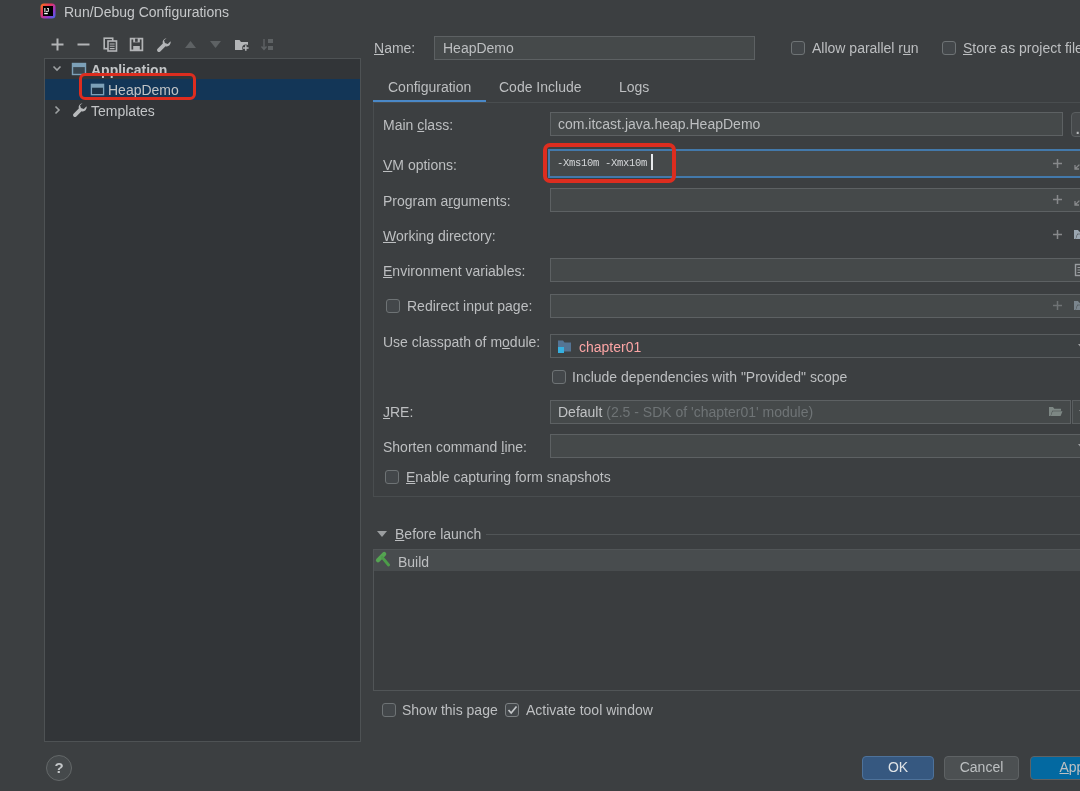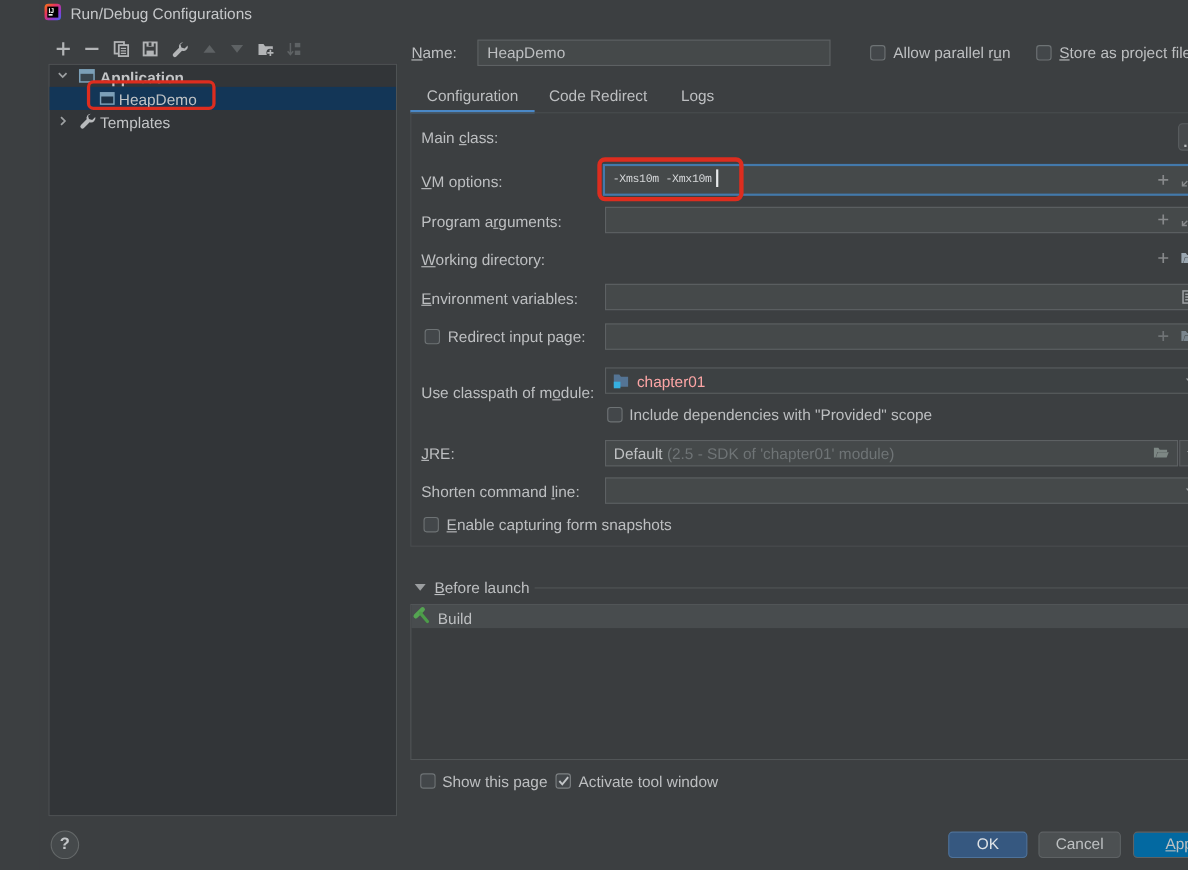--- a/index.html
+++ b/index.html
@@ -111,27 +111,30 @@
 <div class="cb" style="left:906px;top:41px"></div>
 <div class="lbl" style="left:927px;top:40px"><u>S</u>tore as project file</div>
 <svg class="abs" style="left:1050px;top:41px" width="14" height="14" viewBox="0 0 14 14">
   <circle cx="7" cy="7" r="3.4" fill="none" stroke="#85898b" stroke-width="2"></circle>
   <g stroke="#85898b" stroke-width="1.8">
     <path d="M7 0.6 V3 M7 11 V13.4 M0.6 7 H3 M11 7 H13.4 M2.5 2.5 L4.2 4.2 M9.8 9.8 L11.5 11.5 M11.5 2.5 L9.8 4.2 M4.2 9.8 L2.5 11.5"></path>
   </g>
 </svg>
 
 <div class="lbl" style="left:352px;top:79px">Configuration</div>
-<div class="lbl" style="left:463px;top:79px">Code Redirect</div>
+<div class="lbl" style="left:463px;top:79px">Code Include</div>
 <div class="lbl" style="left:583px;top:79px">Logs</div>
 <div class="abs" style="left:337px;top:100px;width:113px;height:3px;background:#4a88c7"></div>
 
 <div class="abs" style="left:337px;top:102px;width:733px;height:395px;border:1px solid #494d4f;box-sizing:border-box"></div>
 
 <div class="lbl" style="left:347px;top:117px">Main <u>c</u>lass:</div>
+<div class="fld" style="left:514px;top:112px;width:513px;">
+      <span style="position:absolute;left:7px;top:3px">com.itcast.java.heap.HeapDemo</span>
+    </div>
 <div class="abs" style="left:1035px;top:112px;width:24px;height:25px;background:#46494b;border:1px solid #5a5e60;border-radius:4px;box-sizing:border-box;text-align:center;line-height:16px;color:#b8babc;font-weight:bold;letter-spacing:1px;padding-top:8px">...</div>
 
 <div class="lbl" style="left:347px;top:157px"><u>V</u>M options:</div>
 <div class="abs" style="left:512px;top:149px;width:548px;height:29px;border:2px solid #4379ab;background:#45494a;box-sizing:border-box"></div>
 <div class="abs" style="left:521px;top:157px;font-family:'Liberation Mono',monospace;font-size:10.5px;letter-spacing:-0.3px;;color:#d4d6d8;white-space:pre">-Xms10m -Xmx10m</div>
 <div class="abs" style="left:615px;top:154px;width:2px;height:16px;background:#e8eaec"></div>
 <svg class="abs" style="left:1016px;top:158px" width="11" height="11" viewBox="0 0 11 11">
   <path d="M5.5 1 V10 M1 5.5 H10" stroke="#87898b" stroke-width="1.5"></path>
 </svg>
 <svg class="abs" style="left:1038px;top:157px" width="13" height="13" viewBox="0 0 13 13">
@@ -168,21 +171,21 @@
 <div class="lbl" style="left:371px;top:298px">Redirect input page:</div>
 <div class="fld" style="left:514px;top:294px;width:546px;"></div>
 <svg class="abs" style="left:1016px;top:300px" width="11" height="11" viewBox="0 0 11 11">
   <path d="M5.5 1 V10 M1 5.5 H10" stroke="#6f7375" stroke-width="1.5"></path>
 </svg>
 <svg class="abs" style="left:1037px;top:299px" width="15" height="13" viewBox="0 0 15 13">
   <path d="M1 2 h4 l1.3 1.8 H13 v2 H4.2 L2.6 11 H1 Z" fill="#7a858d"></path>
   <path d="M4.6 6.2 H14.5 L12.6 11 H2.8 Z" fill="#7a858d"></path>
 </svg>
 
-<div class="lbl" style="left:347px;top:349px">Use classpath of m<u>o</u>dule:</div>
+<div class="lbl" style="left:347px;top:334px">Use classpath of m<u>o</u>dule:</div>
 <div class="cmb" style="left:514px;top:334px;width:546px;"></div>
 <svg class="abs" style="left:521px;top:339px" width="15" height="14" viewBox="0 0 15 14">
   <path d="M1 1.5 h5 l1.5 2 H14 v9 H1 Z" fill="#547494"></path>
   <rect x="1" y="8" width="6" height="6" fill="#36b0e0"></rect>
 </svg>
 <div class="lbl" style="left:543px;top:339px;color:#fca5a5">chapter01</div>
 <svg class="abs" style="left:1042px;top:344px" width="10" height="6" viewBox="0 0 10 6">
   <path d="M0 0 H10 L5 6 Z" fill="#9b9ea0"></path>
 </svg>
 

